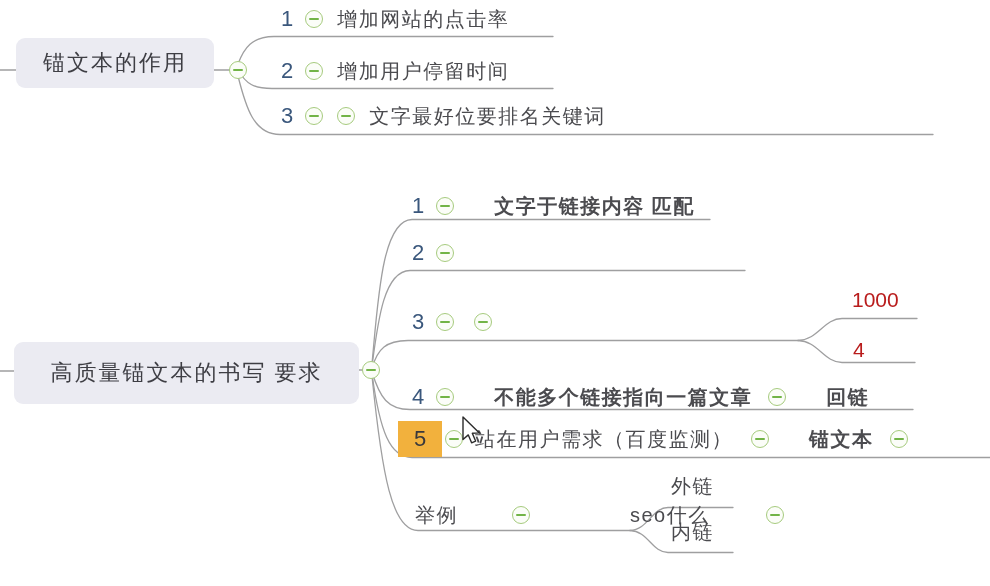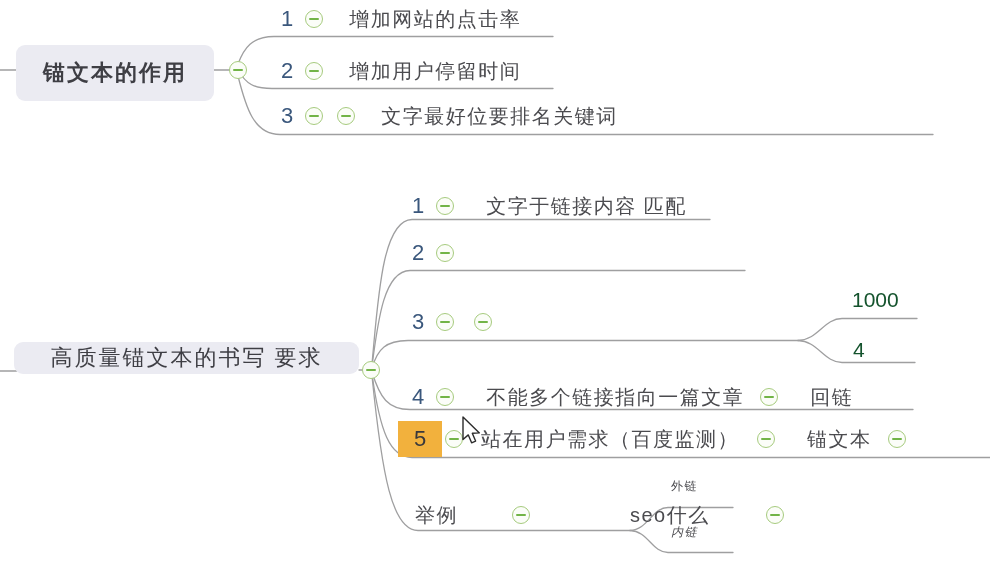--- a/index.html
+++ b/index.html
@@ -9,40 +9,40 @@
   }
   svg.links{position:absolute;left:0;top:0;z-index:1;}
   .root-box{
     position:absolute;z-index:3;background:#ebebf2;border-radius:9px;
     display:flex;align-items:center;justify-content:center;
     color:#3e3e44;font-size:22px;letter-spacing:2px;white-space:nowrap;
   }
   .row{position:absolute;z-index:3;display:flex;align-items:center;height:34px;white-space:nowrap;}
   .num{color:#3a577c;font-size:22px;line-height:1;}
   .label{color:#4b4b4f;font-size:20px;letter-spacing:1.5px;line-height:1;}
-  .sublabel{position:absolute;z-index:3;color:#14532d;font-size:21px;line-height:26px;}
-  .cjk-sub{position:absolute;z-index:3;color:#4b4b4f;font-size:12px;letter-spacing:1.5px;line-height:26px;}
+  .sublabel{position:absolute;z-index:3;color:#b91c1c;font-size:21px;line-height:26px;}
+  .cjk-sub{position:absolute;z-index:3;color:#4b4b4f;font-size:20px;letter-spacing:1.5px;line-height:26px;}
   .minus{
     position:relative;display:inline-block;width:16px;height:16px;flex:0 0 16px;
     border:1.6px solid #a6cb7e;border-radius:50%;background:#fbfdf8;box-sizing:content-box;
   }
   .minus::after{
     content:"";position:absolute;left:3px;right:3px;top:50%;height:2px;margin-top:-1px;
     background:#72b447;border-radius:1px;
   }
   .minus-abs{position:absolute;z-index:4;}
   .sel{
     background:#f2b13d;display:inline-flex;align-items:center;justify-content:center;
     width:44px;height:36px;color:#38383c;
   }
   .cursor{position:absolute;z-index:6;}
   
   .g12{margin-left:12px;} .g14{margin-left:14px;} .g16{margin-left:16px;}
-  .g18{margin-left:18px;} .g20{margin-left:20px;} .g26{margin-left:26px;}
-  .g28{margin-left:32px;} .g38{margin-left:60px;} .g3{margin-left:3px;} .g24{margin-left:18px;}
+  .g18{margin-left:18px;} .g20{margin-left:20px;} .g26{margin-left:14px;}
+  .g28{margin-left:40px;font-weight:bold;} .g38{margin-left:60px;} .g3{margin-left:3px;} .g24{margin-left:12px;}
 </style>
 </head>
 <body>
 
 <div class="canvas">
 
   <svg class="links" width="990" height="586" viewBox="0 0 990 586" fill="none" stroke="#9f9fa0" stroke-width="1.3" stroke-linecap="round">
 
     <path d="M0,70 H18"></path>
     <path d="M214,70 H236"></path>
@@ -57,21 +57,21 @@
     <path d="M372,368 C378,348 386,341 408,340.5 H798"></path>
     <path d="M798,340.5 C818,340 824,318.5 842,318.5 H917"></path>
     <path d="M798,340.5 C818,341 824,362.5 842,362.5 H915"></path>
     <path d="M372,372 C380,398 388,409.5 410,409.5 H913"></path>
     <path d="M372,374 C380,432 390,457.5 412,457.5 H990"></path>
     <path d="M372,376 C382,475 392,530.5 418,530.5 H630"></path>
     <path d="M630,530.5 C648,530 652,507.5 668,507.5 H733"></path>
     <path d="M630,530.5 C648,531 652,552.5 668,552.5 H733"></path>
   </svg>
 
-  <div class="root-box" style="left:16px;top:45px;width:198px;height:56px;font-weight:bold;">
+  <div class="root-box" style="left:16px;top:38px;width:198px;height:50px;">
     <span>锚文本的作用</span>
   </div>
   <span class="minus minus-abs" style="left:229px;top:61px;"></span>
 
   <div class="row" style="left:281px;top:2px;">
     <span class="num">1</span>
     <span class="minus g12"></span>
     <span class="label g26">增加网站的点击率</span>
   </div>
 
@@ -81,21 +81,21 @@
     <span class="label g26">增加用户停留时间</span>
   </div>
 
   <div class="row" style="left:281px;top:99px;">
     <span class="num">3</span>
     <span class="minus g12"></span>
     <span class="minus g14"></span>
     <span class="label g26">文字最好位要排名关键词</span>
   </div>
 
-  <div class="root-box" style="left:14px;top:342px;width:345px;height:32px;">
+  <div class="root-box" style="left:14px;top:342px;width:345px;height:62px;">
     <span>高质量锚文本的书写 要求</span>
   </div>
   <span class="minus minus-abs" style="left:362px;top:361px;"></span>
 
   <div class="row" style="left:412px;top:189px;">
     <span class="num">1</span>
     <span class="minus g12"></span>
     <span class="label g28">文字于链接内容 匹配</span>
   </div>
 
@@ -129,19 +129,19 @@
     <span class="minus g16"></span>
   </div>
 
   <div class="row" style="left:415px;top:498px;gap:40px;">
     <span class="label">举例</span>
     <span class="minus g14"></span>
     <span class="label g38">seo什么</span>
     <span class="minus g16"></span>
   </div>
   <span class="cjk-sub" style="left:671px;top:473px;">外链</span>
-  <span class="cjk-sub" style="left:671px;top:519px;font-style:italic;">内链</span>
+  <span class="cjk-sub" style="left:671px;top:519px;">内链</span>
 
   <svg class="cursor" style="left:462px;top:416px;" width="22" height="30" viewBox="0 0 22 30">
     <path d="M1,1 L1,23.5 L6.3,18.9 L9.6,26.8 L13.6,25.1 L10.3,17.3 L17.4,16.9 Z" fill="#ffffff" stroke="#2b2b2b" stroke-width="1.4" stroke-linejoin="round"></path>
   </svg>
 
 </div>
 
 </body></html>

